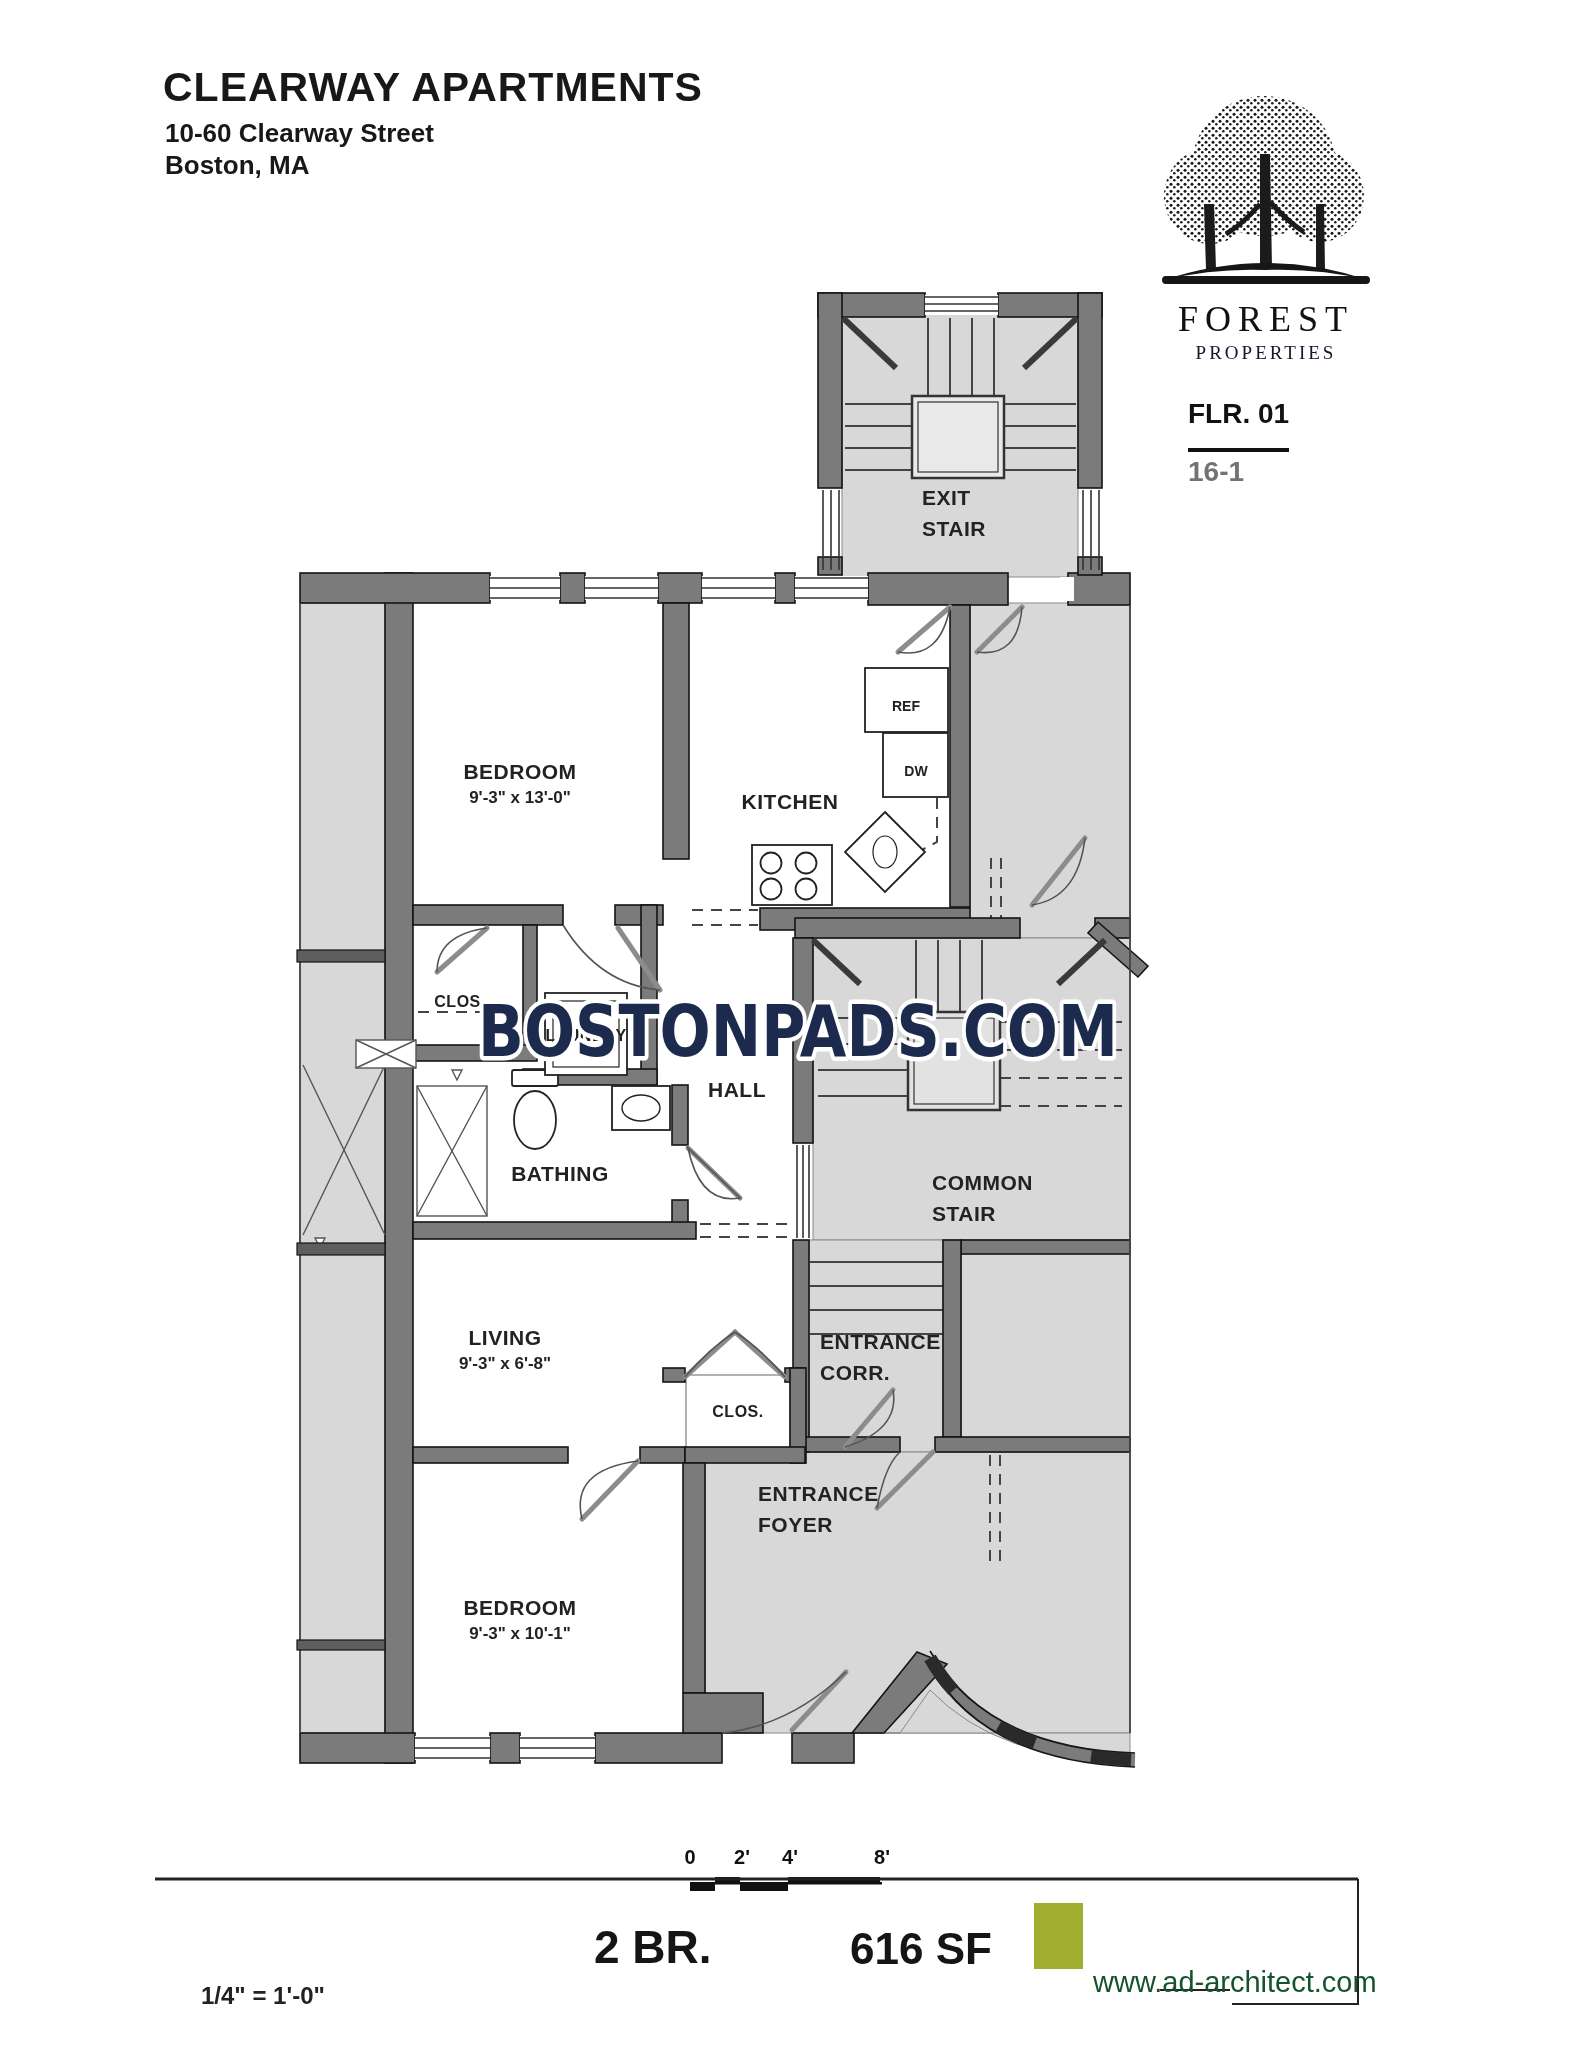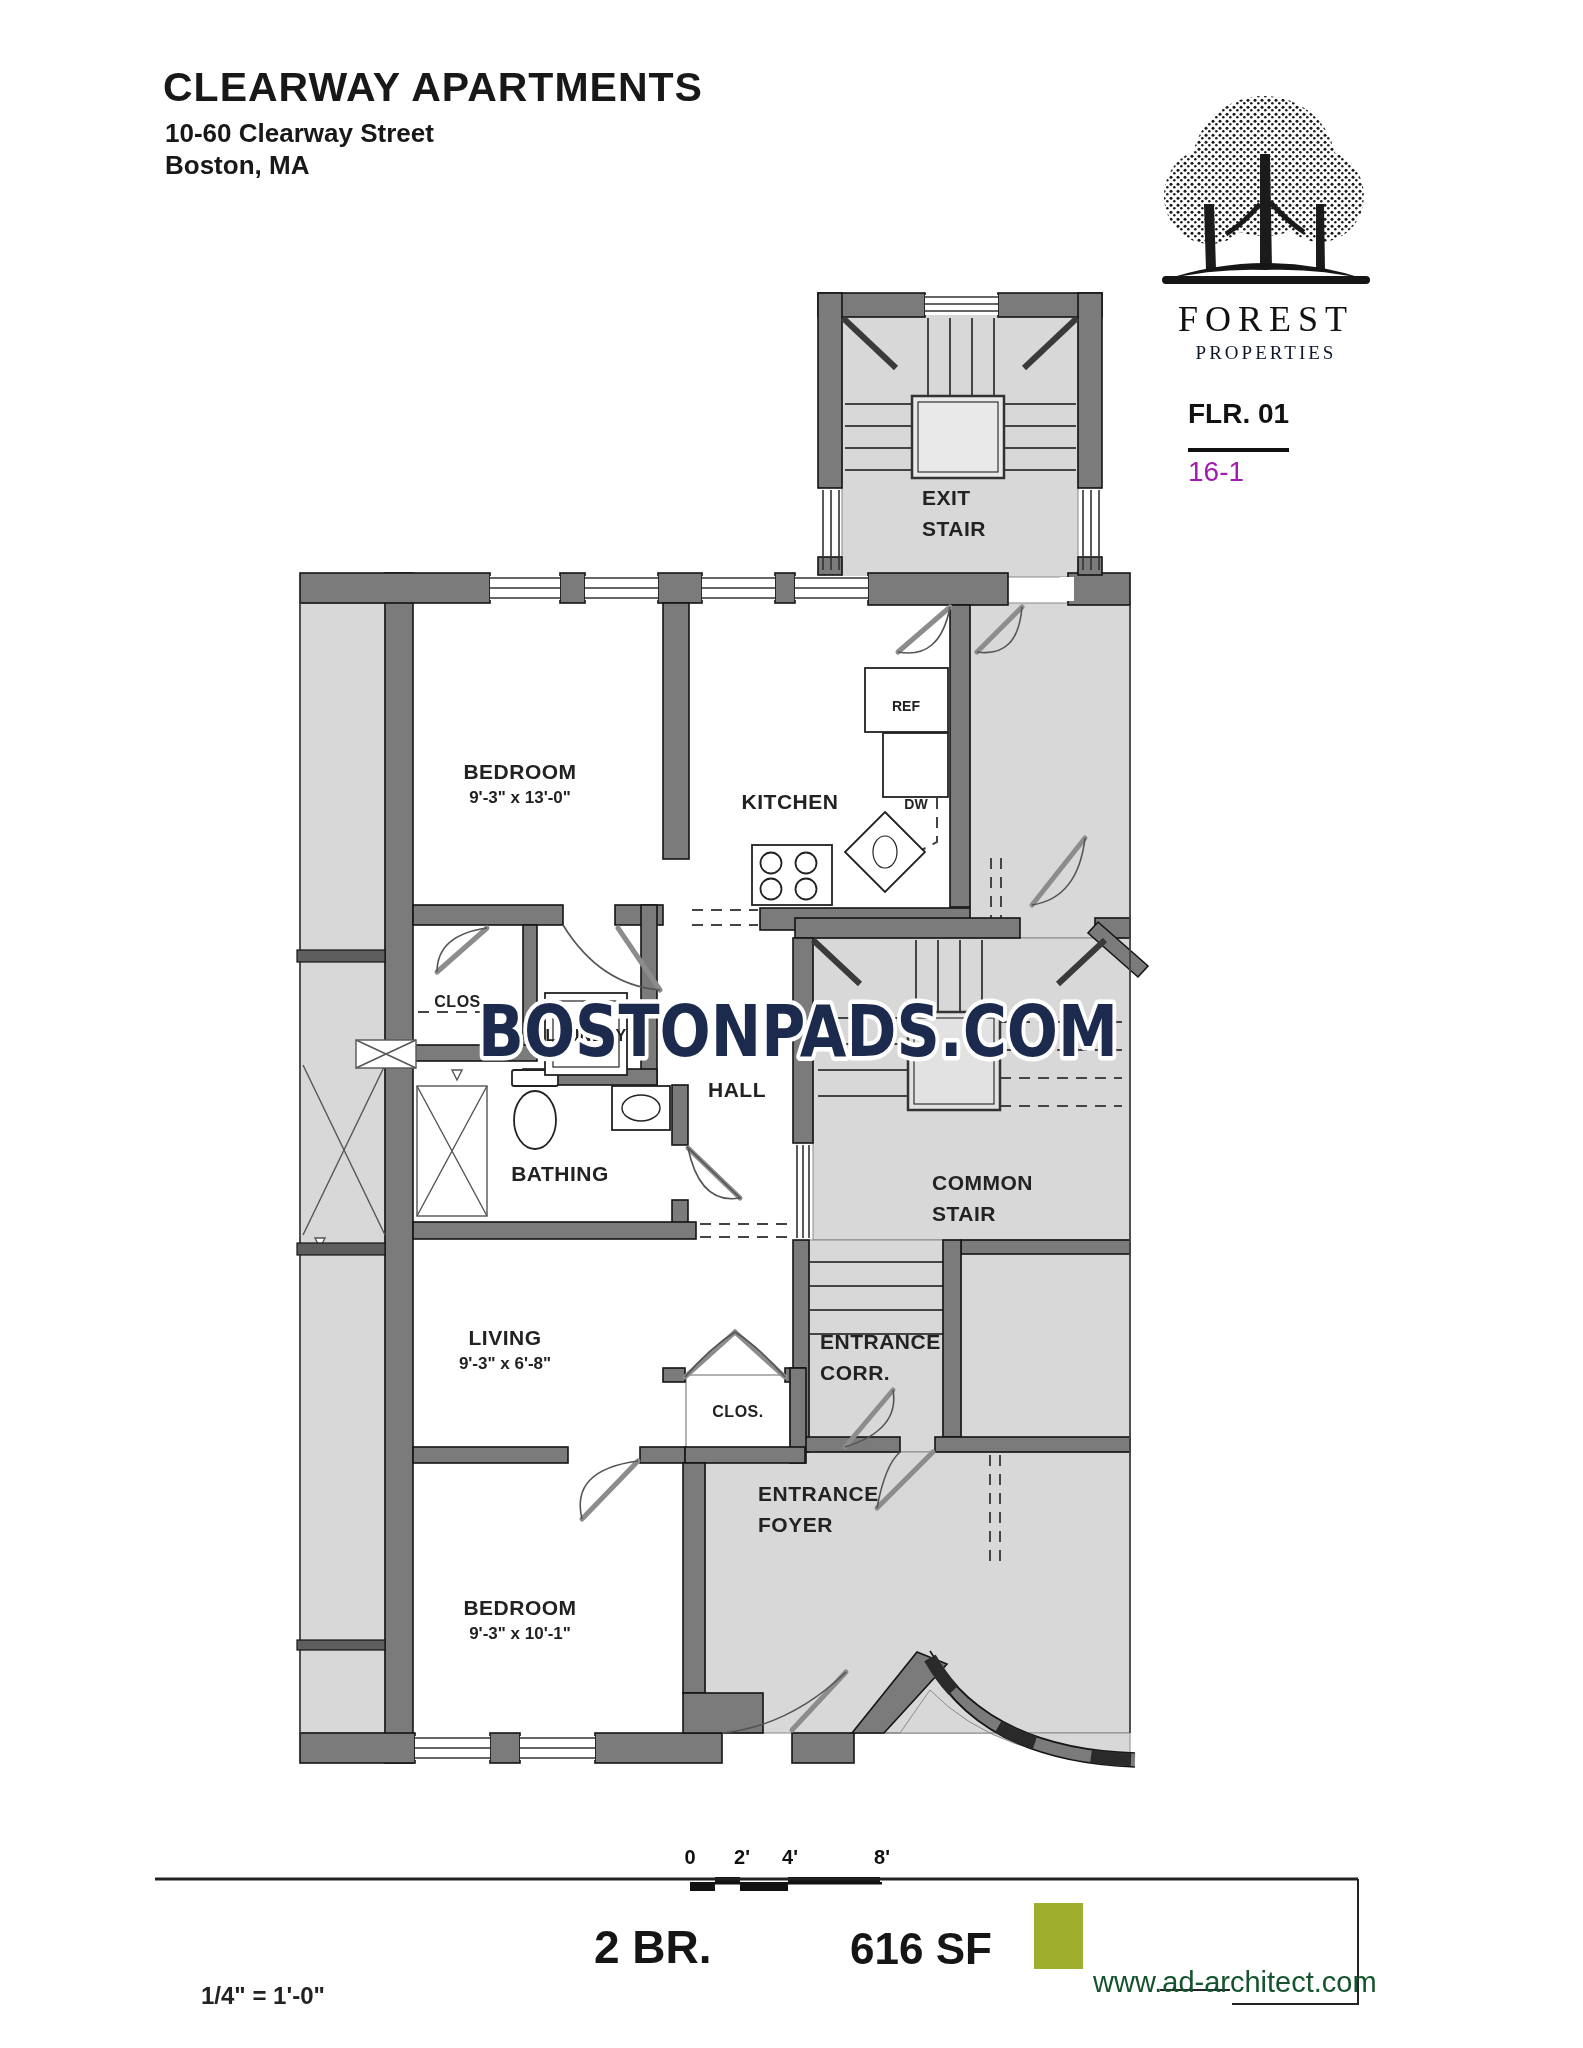--- a/index.html
+++ b/index.html
@@ -9,21 +9,21 @@
   
   .title{left:163px;top:64px;font-size:41px;font-weight:bold;letter-spacing:1px;color:#181818;}
   .addr1{left:165px;top:118px;font-size:26px;font-weight:bold;color:#181818;}
   .addr2{left:165px;top:150px;font-size:26px;font-weight:bold;color:#181818;}
   
   .logo-wrap{left:1148px;top:84px;width:236px;text-align:center;}
   .logo-name{font-family:"Liberation Serif", serif;font-size:36px;letter-spacing:7px;color:#111;margin-top:2px;}
   .logo-sub{font-family:"Liberation Serif", serif;font-size:19px;letter-spacing:3px;color:#0f172a;margin-top:2px;}
   .flr-block{left:1188px;top:398px;text-align:left;}
   .flr-label{font-size:28px;font-weight:bold;color:#111;border-bottom:4px solid #111;display:inline-block;padding-bottom:18px;}
-  .flr-num{font-size:28px;font-weight:normal;color:#a21caf;margin-top:4px;}
+  .flr-num{font-size:28px;font-weight:bold;color:#737373;margin-top:4px;}
   
   .rlabel{font-weight:bold;color:#222;font-size:21px;letter-spacing:0.5px;white-space:pre;line-height:31px;}
   .rdim{font-weight:bold;color:#222;font-size:17px;white-space:pre;}
   .ctr{transform:translateX(-50%);}
   .small{font-size:14px;letter-spacing:0;}
   .tiny{font-size:16px;}
   
   #wm-svg{left:0;top:0;pointer-events:none;}
   
   .unit-type{left:198px;top:1920px;font-size:46px;font-weight:bold;color:#151515;}
@@ -313,21 +313,21 @@
   </div>
 
   <div class="abs rlabel" style="left:922px;top:482px;"><span>EXIT</span><br><span>STAIR</span></div>
 
   <div class="abs rlabel ctr" style="left:520px;top:756px;">BEDROOM</div>
   <div class="abs rdim ctr" style="left:520px;top:788px;">9'-3" x 13'-0"</div>
 
   <div class="abs rlabel ctr" style="left:790px;top:786px;">KITCHEN</div>
 
   <div class="abs rlabel small ctr" style="left:906px;top:691px;">REF</div>
-  <div class="abs rlabel small ctr" style="left:916px;top:756px;margin-top:33px;">DW</div>
+  <div class="abs rlabel small ctr" style="left:916px;top:756px;">DW</div>
 
   <div class="abs rlabel tiny ctr" style="left:460px;top:986px;">CLOS.</div>
   <div class="abs rlabel tiny ctr" style="left:586px;top:1020px;">LAUNDRY</div>
 
   <div class="abs rlabel ctr" style="left:737px;top:1074px;">HALL</div>
   <div class="abs rlabel ctr" style="left:560px;top:1158px;">BATHING</div>
 
   <div class="abs rlabel" style="left:932px;top:1146px;margin-top:21px;"><span>COMMON</span><br><span>STAIR</span></div>
 
   <div class="abs rlabel ctr" style="left:505px;top:1322px;">LIVING</div>

